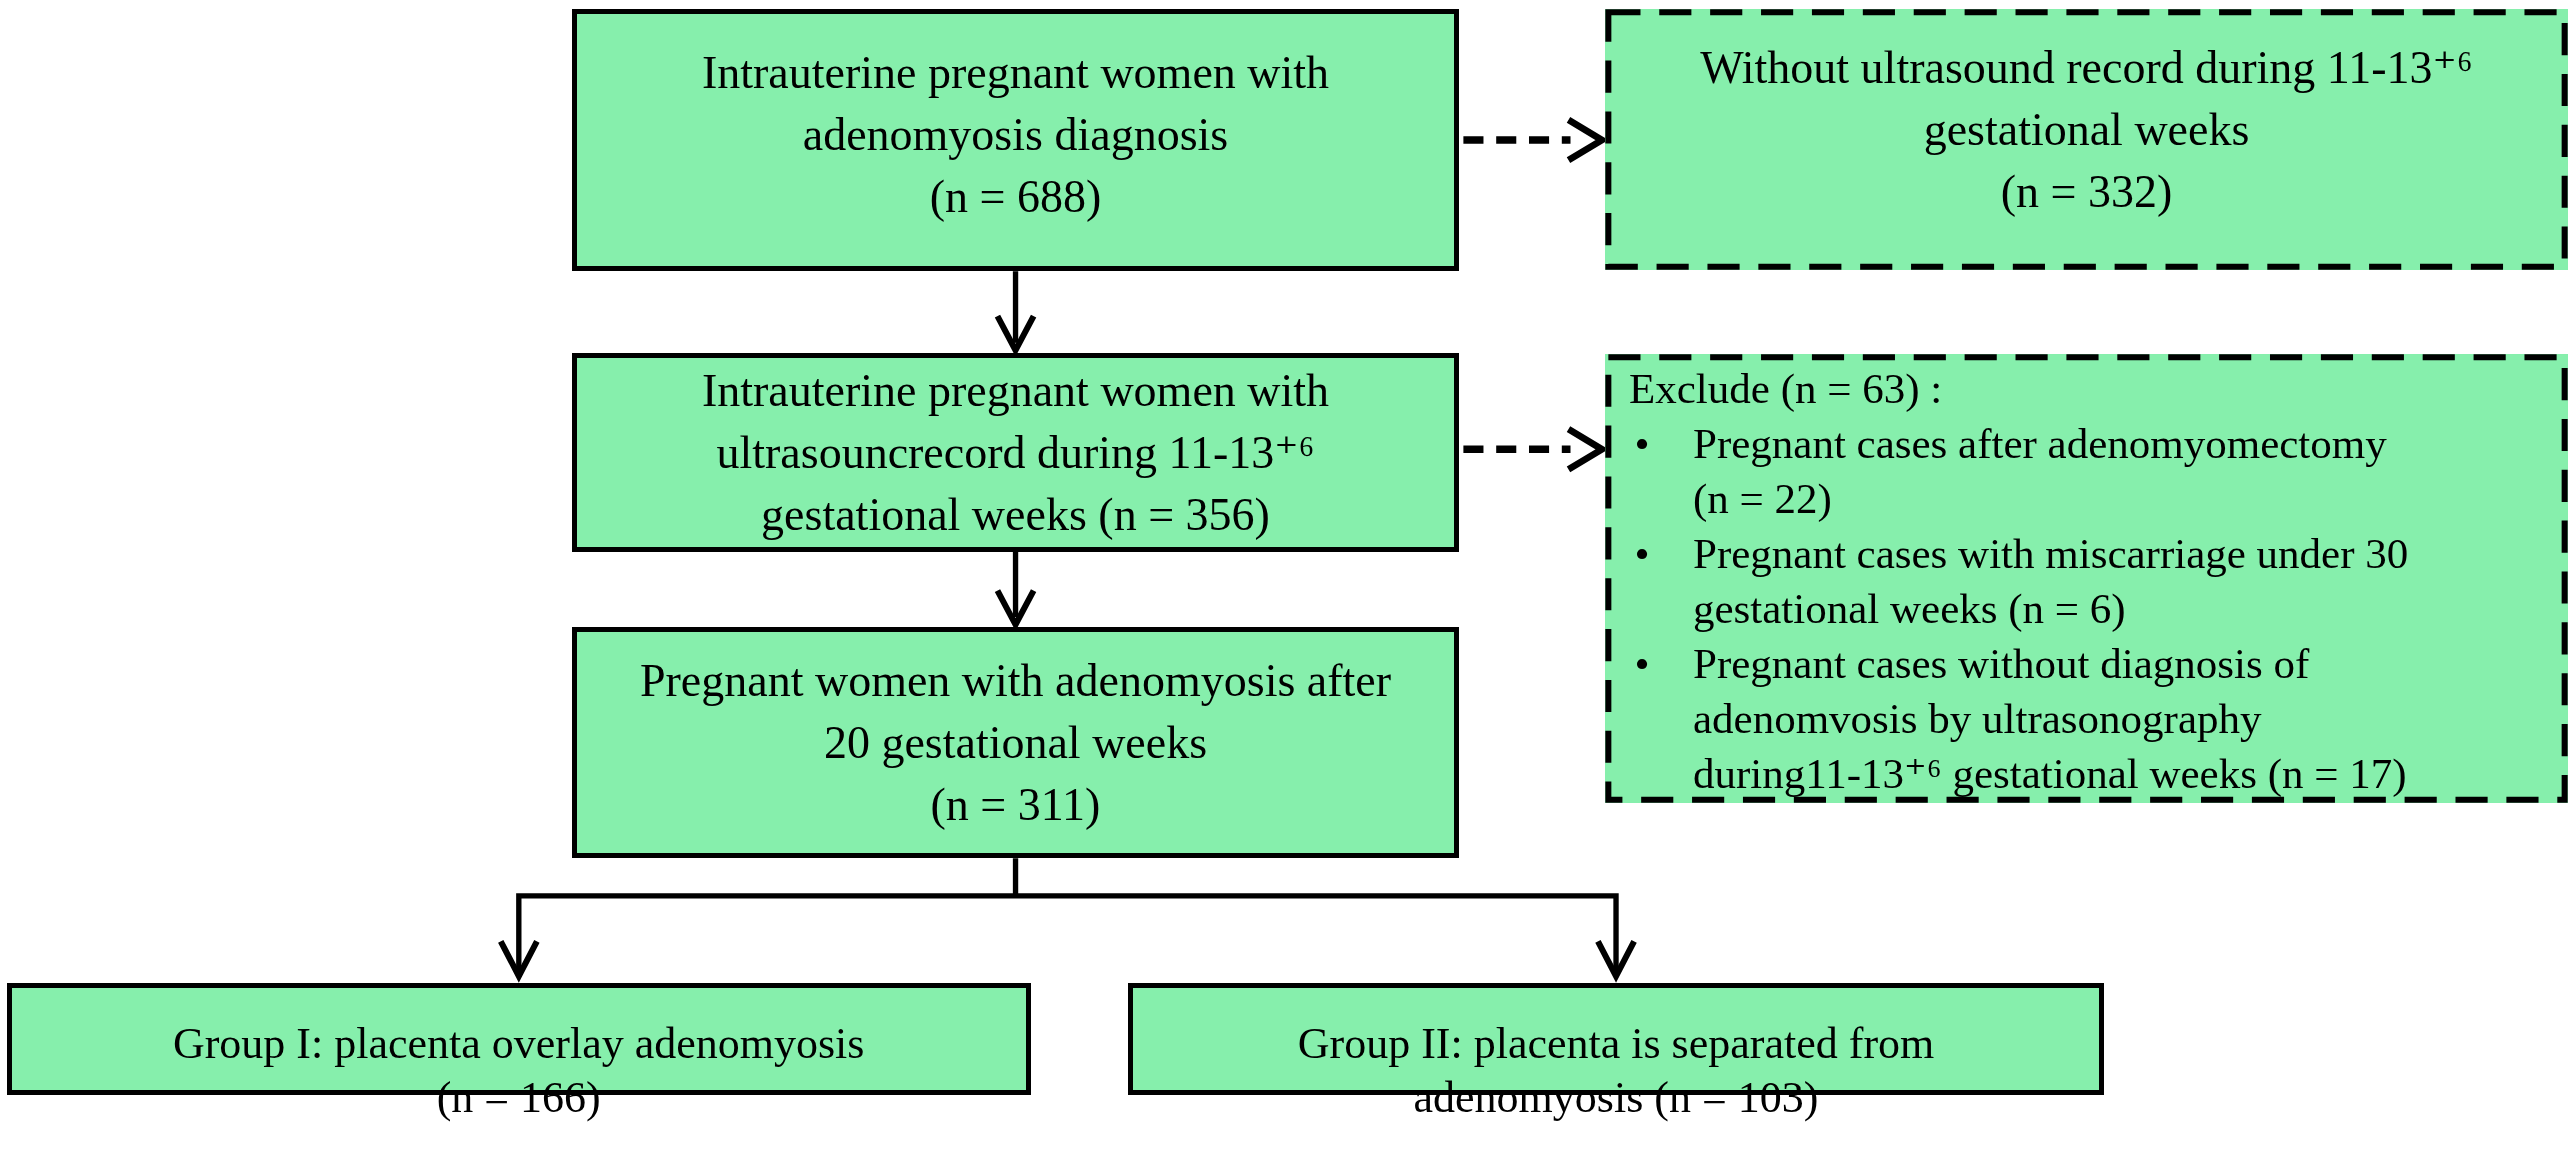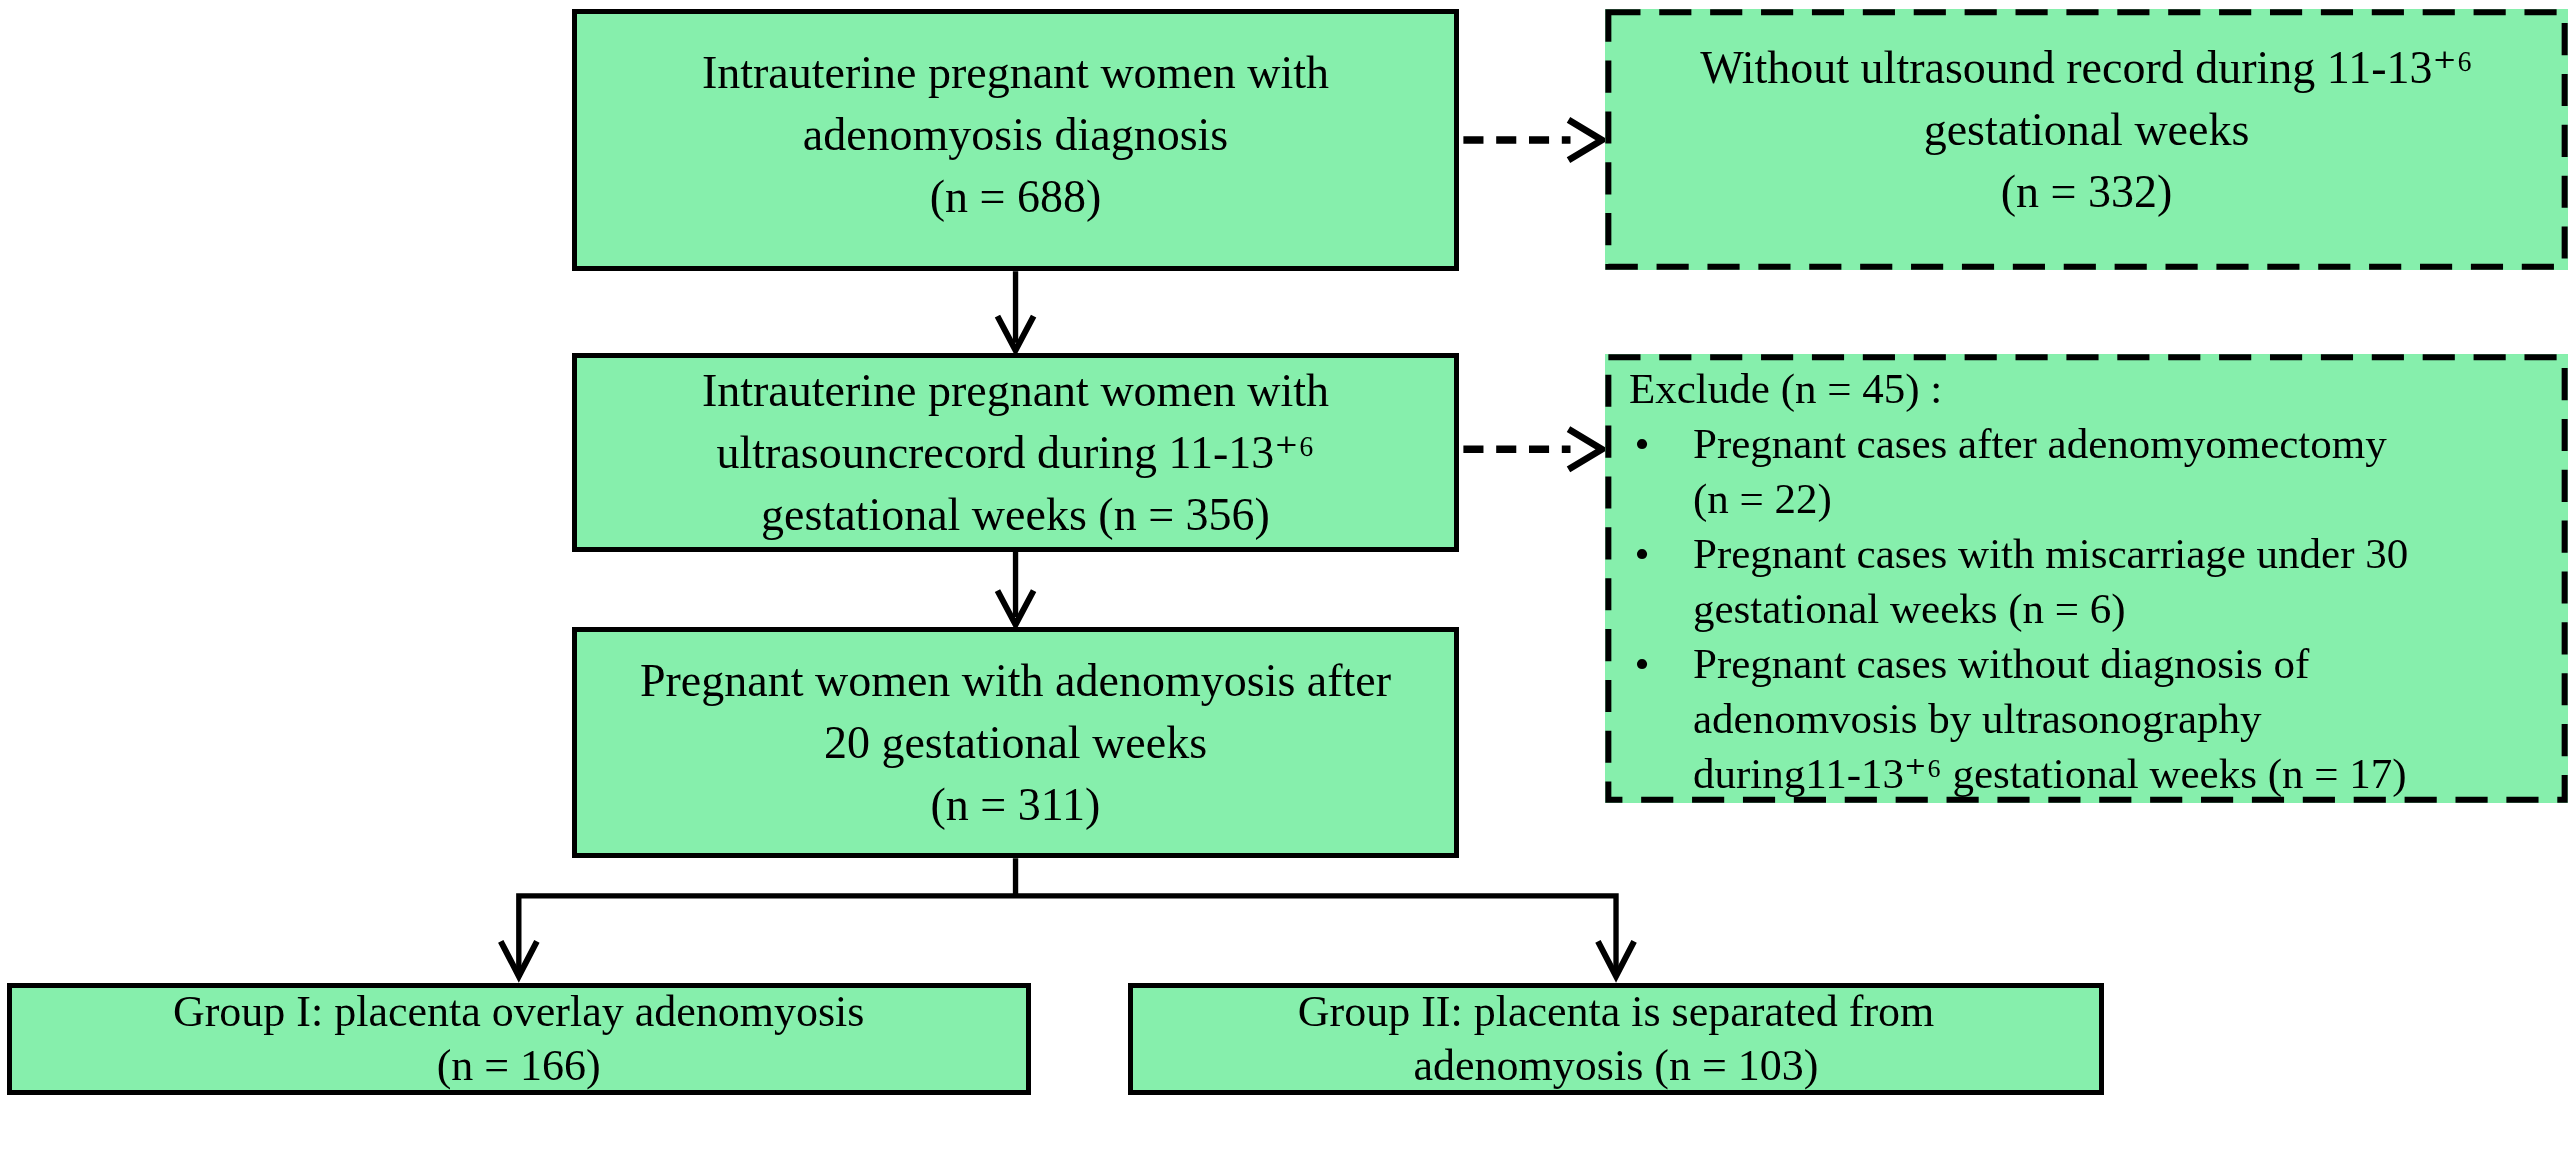--- a/index.html
+++ b/index.html
@@ -50,20 +50,21 @@
     white-space: pre-line;
     font-size: 46px;
     line-height: 62px;
   }
   .v-top    { justify-content: flex-start; padding-top: 28px; }
   .v-center { justify-content: center; }
   .group-text {
     font-size: 44px;
     line-height: 54px;
     justify-content: center;
+    margin-top: 32px;
   }
   
   .exclusion-content {
     position: relative;
     width: 100%;
     height: 100%;
     box-sizing: border-box;
     padding: 6.7px 12px 0 0;
     font-size: 43px;
     line-height: 55px;
@@ -145,21 +146,21 @@
     <div class="box-text v-center">Intrauterine pregnant women with
 ultrasouncrecord during 11-13⁺⁶
 gestational weeks (n = 356)</div>
   </div>
 
   <div class="node dashed-host" style="left:1605px; top:354px; width:963px; height:449px;">
     <svg class="dash-rect" viewBox="0 0 1438 671" preserveAspectRatio="none" fill="none" stroke="#000000">
       <rect x="5" y="5" width="1428" height="661" stroke-width="9" stroke-dasharray="48 28"></rect>
     </svg>
     <div class="exclusion-content">
-      <p class="exclusion-title">Exclude (n = 45) :</p>
+      <p class="exclusion-title">Exclude (n = 63) :</p>
       <ul class="exclusion-list">
         <li class="exclusion-item">
           <span class="bullet">•</span>
           <span class="item-lines">Pregnant cases after adenomyomectomy
 (n = 22)</span>
         </li>
         <li class="exclusion-item">
           <span class="bullet">•</span>
           <span class="item-lines">Pregnant cases with miscarriage under 30
 gestational weeks (n = 6)</span>

